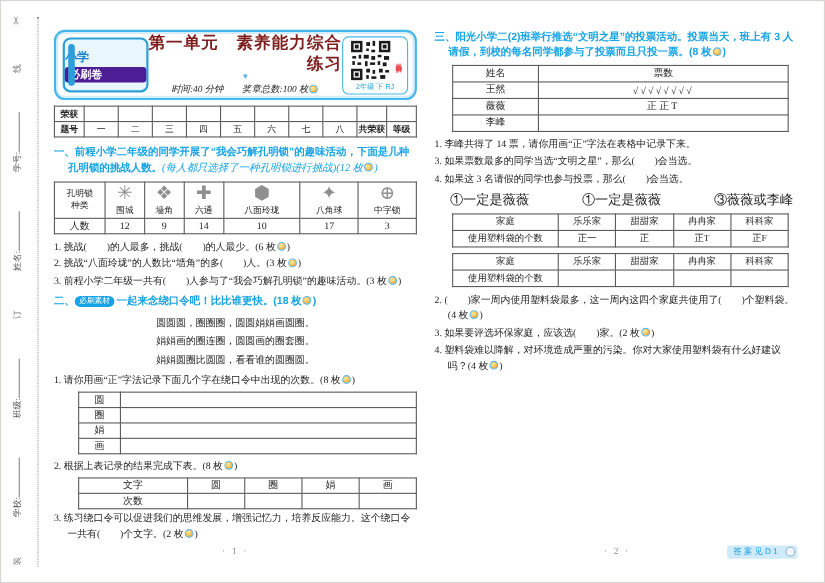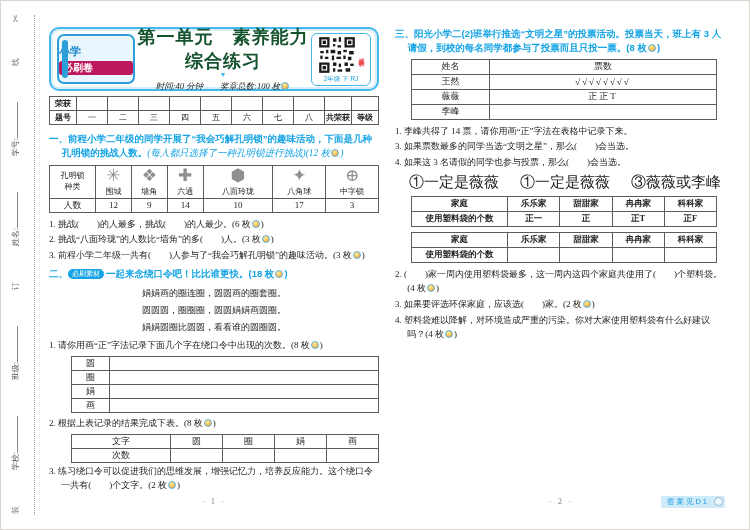--- a/index.html
+++ b/index.html
@@ -52,26 +52,26 @@
     display: flex; flex-direction: column; justify-content: center;
     background: #eaf6fd; position: relative; flex: 0 0 auto;
   }
   .logo::before {
     content: ""; position: absolute; left: 3px; top: 4px; bottom: 4px; width: 6px;
     background: #2d9fd8; border-radius: 3px;
   }
   .logo-top { font-family: "Liberation Sans", sans-serif; font-weight: bold; color: #1786c9; font-size: 11px; }
   .logo-bottom {
     font-family: "Liberation Sans", sans-serif; font-weight: bold; color: #fff; font-size: 10px;
-    background: #be185d; border-radius: 3px; padding: 0 4px; margin-top: 2px;
+    background: #4c1d95; border-radius: 3px; padding: 0 4px; margin-top: 2px;
   }
   .header-center { flex: 1 1 auto; text-align: center; }
   .header-title {
     font-family: "Liberation Sans", sans-serif; font-weight: bold;
-    font-size: 18px; letter-spacing: 1px; color: #14532d;
+    font-size: 15px; letter-spacing: 1px; color: #7f1d1d; text-align: right;
   }
   .header-wedge { color: #45b7ea; font-size: 7px; line-height: 5px; }
   .header-sub { font-size: 8.5px; font-style: italic; margin-top: 3px; color: #222; }
   .qr-box {
     flex: 0 0 auto; width: 60px; border: 1.5px solid #45b7ea; border-radius: 6px;
     padding: 2px 2px 1px; text-align: center;
   }
   .qr-row { display: flex; align-items: stretch; justify-content: center; }
   .qr-code { width: 38px; height: 38px; }
   .qr-caption {
@@ -126,26 +126,26 @@
   .count-table td { height: 14px; font-size: 9px; }
 
   
   .vote-table { width: calc(100% - 26px); margin: 3px 0 5px 16px; }
   .vote-table td { height: 15px; font-size: 9px; }
   .vote-table .name-col { width: 78px; }
   .vote-marks { letter-spacing: 2px; }
 
   
   .bag-table { width: calc(100% - 26px); margin: 3px 0 5px 16px; }
-  .bag-table td { height: 15px; font-size: 8.5px; font-weight: bold; }
+  .bag-table td { height: 15px; font-size: 8.5px; }
   .bag-table .fam-col { width: 96px; }
 
   .options-row {
     display: flex; justify-content: space-between;
-    font-size: 15px; padding: 1px 6px 1px 14px; margin-bottom: 3px;
+    font-size: 12px; padding: 1px 6px 1px 14px; margin-bottom: 3px;
   }
 
   
   .page-footer {
     position: absolute; bottom: 0; left: 0; right: 0;
     text-align: center; font-size: 8.5px; color: #8a8a8a; letter-spacing: 2px;
   }
   .answer-badge {
     position: absolute; right: 2px; bottom: -2px;
     background: #cfeaf8; color: #1a9fe0; font-size: 7.5px;
@@ -313,22 +313,22 @@
     </tbody>
       </table>
 
     <div class="q">1. 挑战(　　)的人最多，挑战(　　)的人最少。(6 枚<span class="medal"></span>)</div>
     <div class="q">2. 挑战“八面玲珑”的人数比“墙角”的多(　　)人。(3 枚<span class="medal"></span>)</div>
     <div class="q">3. 前程小学二年级一共有(　　)人参与了“我会巧解孔明锁”的趣味活动。(3 枚<span class="medal"></span>)</div>
 
     <div class="sec-heading" style="margin-top:4px;"><span>二、</span><span class="badge">必刷素材</span><span>一起来念绕口令吧！比比谁更快。(18 枚<span class="medal"></span>)</span></div>
 
     <div class="poem">
+      <div>圆圆圆，圈圈圈，圆圆娟娟画圆圈。</div>
       <div>娟娟画的圈连圈，圆圆画的圈套圈。</div>
-      <div>圆圆圆，圈圈圈，圆圆娟娟画圆圈。</div>
       <div>娟娟圆圈比圆圆，看看谁的圆圈圆。</div>
     </div>
 
     <div class="q">1. 请你用画“正”字法记录下面几个字在绕口令中出现的次数。(8 枚<span class="medal"></span>)</div>
 
     <table class="record-table">
       <tbody>
           <tr>
             <td class="zi">圆</td>
             <td></td>

